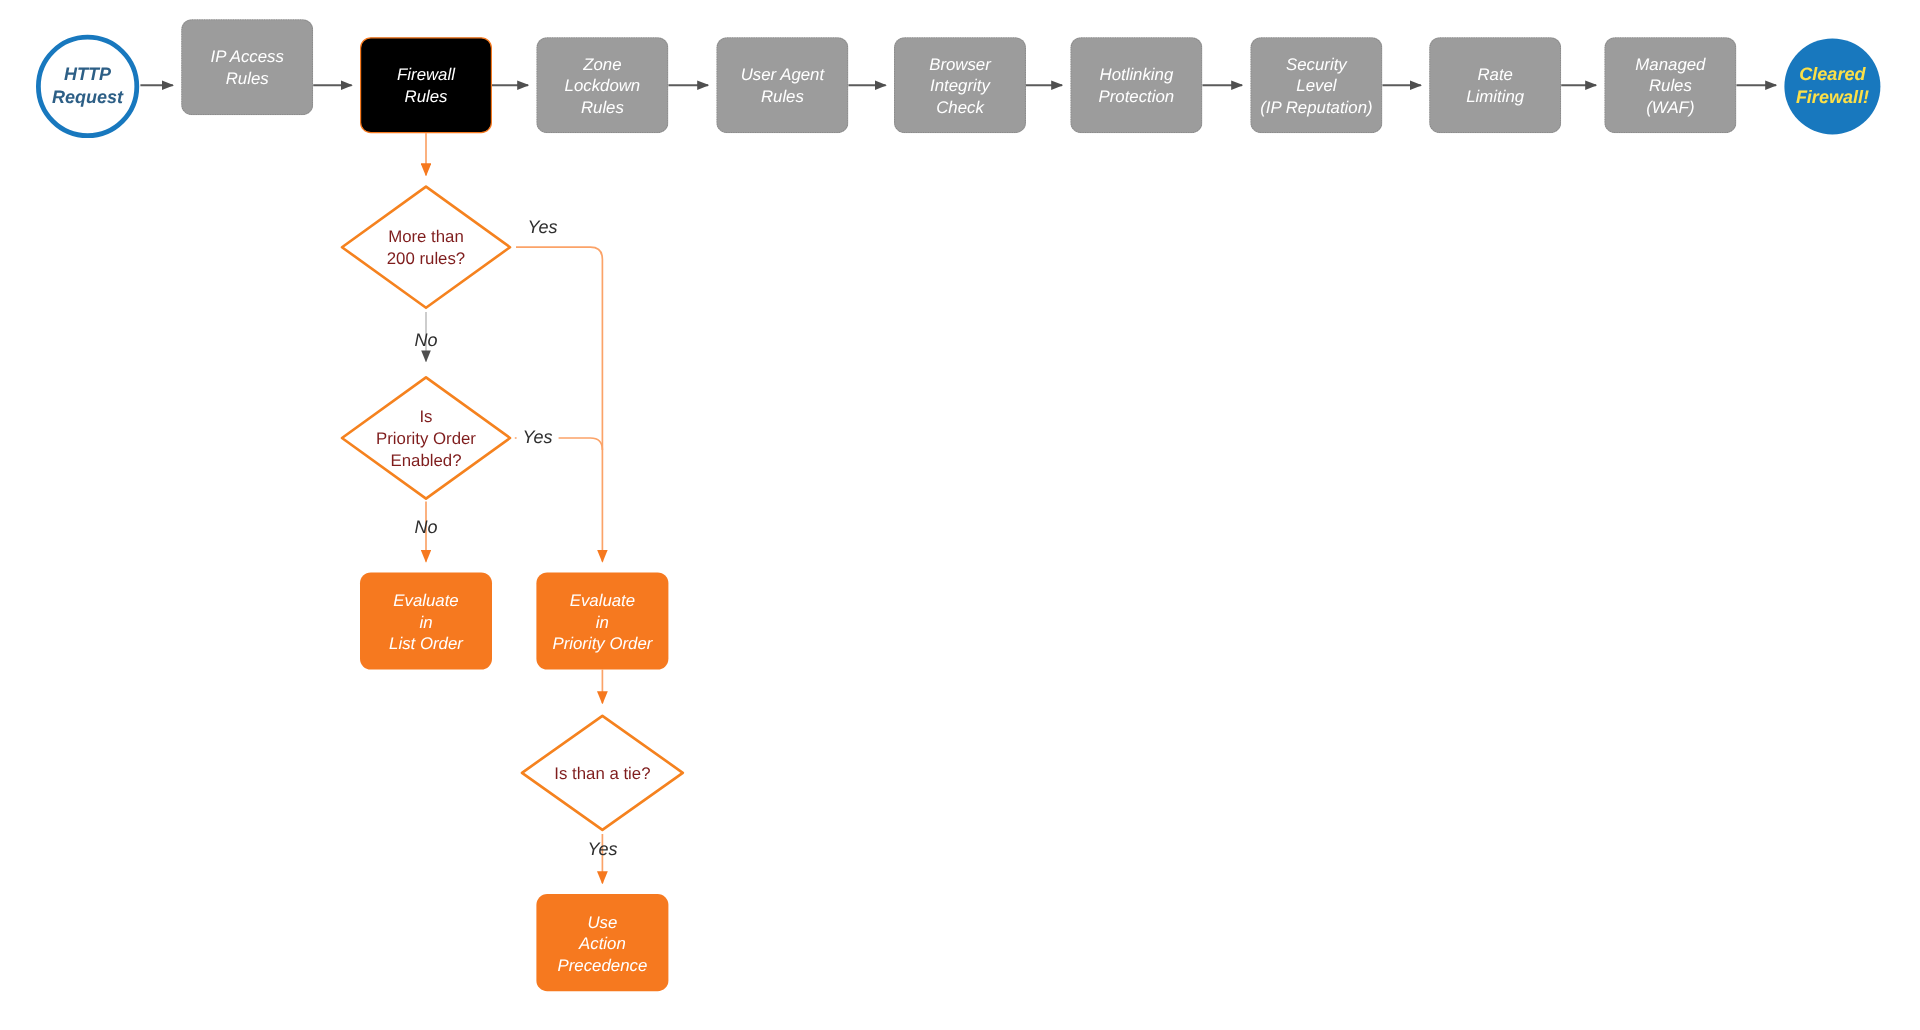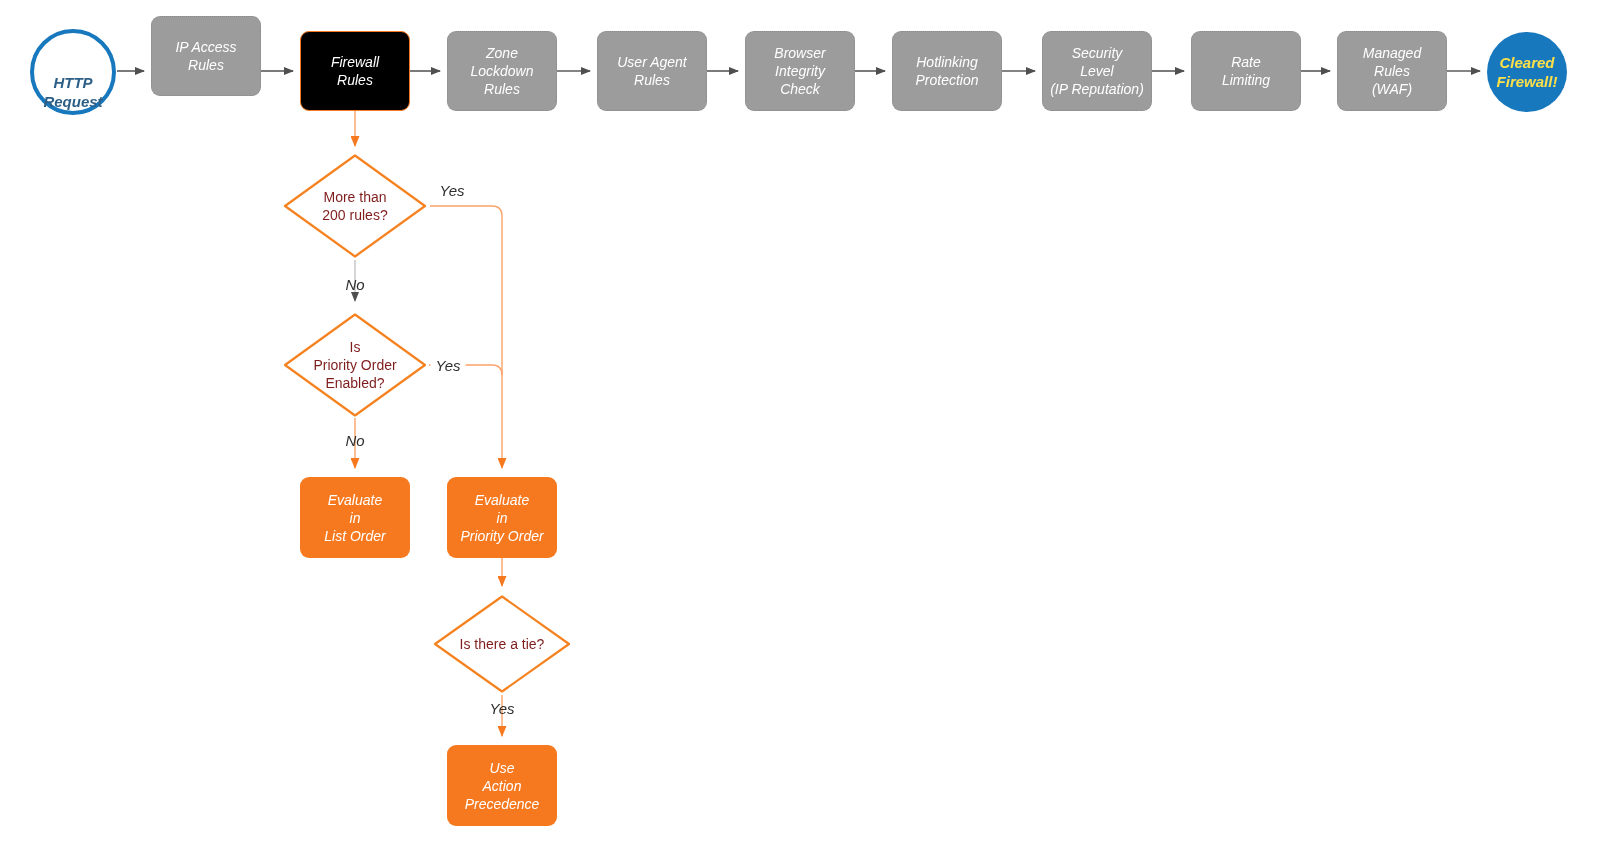--- a/index.html
+++ b/index.html
@@ -82,21 +82,21 @@
       <path d="M430 206 H 492 Q 502 206 502 216 V 468" marker-end="url(#ah-orange)"></path>
       <path d="M429 365 H 492 Q 502 365 502 375"></path>
       <path d="M355 418 V 468" marker-end="url(#ah-orange)"></path>
       <path d="M502 558 V 586" marker-end="url(#ah-orange)"></path>
       <path d="M502 695 V 736" marker-end="url(#ah-orange)"></path>
     </g>
 
     <path d="M355 260 V 301" stroke="#C4C4C4" stroke-width="1.4" fill="none" marker-end="url(#ah-dark)"></path>
   </svg>
 
-  <div class="node circle-node circle-start" style="left:30px; top:29px;align-items:flex-end;">
+  <div class="node circle-node circle-start" style="left:30px; top:29px;">
     <span class="pre">HTTP
 Request</span>
   </div>
 
   <div class="node pipe-box" style="left:151px; top:16px;">
     <span class="pre">IP Access
 Rules</span>
   </div>
   <div class="node pipe-box highlight" style="left:300px; top:31px;">
     <span class="pre">Firewall
@@ -154,21 +154,21 @@
     </svg>
     <div class="dlabel pre">Is
 Priority Order
 Enabled?</div>
   </div>
 
   <div class="diamond" style="left:432px; top:594px; width:140px; height:100px;">
     <svg width="140" height="100">
       <path d="M70 2.5 L137 50 L70 97.5 L3 50 Z" fill="#ffffff" stroke="#F5821F" stroke-width="2.2" stroke-linejoin="round"></path>
     </svg>
-    <div class="dlabel pre">Is there a tie?</div>
+    <div class="dlabel pre">Is than a tie?</div>
   </div>
 
   <div class="node action-box" style="left:300px; top:477px;">
     <span class="pre">Evaluate
 in
 List Order</span>
   </div>
   <div class="node action-box" style="left:447px; top:477px;">
     <span class="pre">Evaluate
 in

